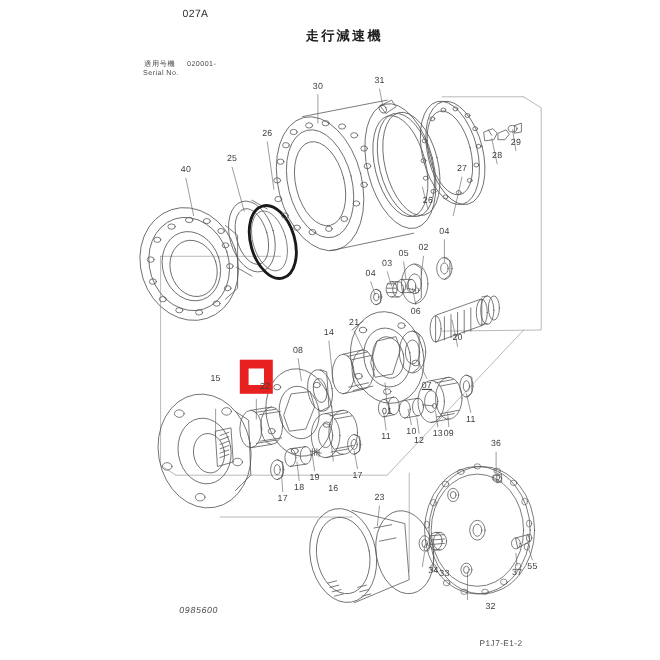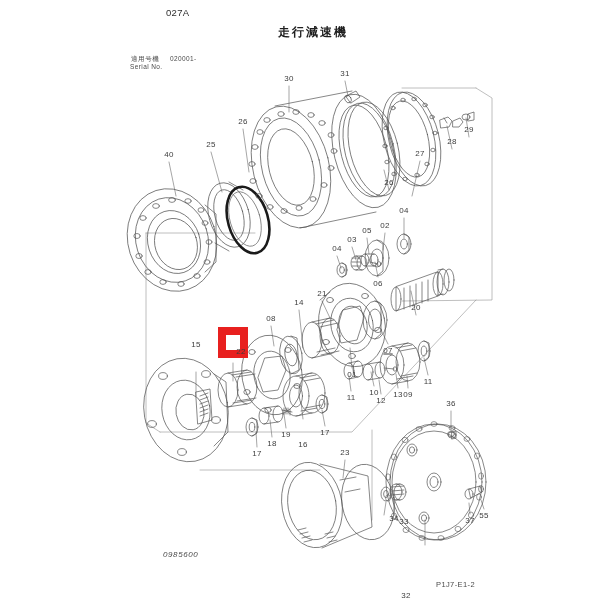--- a/index.html
+++ b/index.html
@@ -516,20 +516,20 @@
       <span class="ref" style="left: 303px; top: 425px; margin-top: 19px;">16</span>
       <span class="ref" style="left: 325px; top: 432px;">17</span>
       <span class="ref" style="left: 286px; top: 434px;">19</span>
       <span class="ref" style="left: 272px; top: 443px;">18</span>
       <span class="ref" style="left: 257px; top: 453px;">17</span>
       <span class="ref" style="left: 345px; top: 452px;">23</span>
       <span class="ref" style="left: 404px; top: 521px; text-align: right;">33</span>
       <span class="ref" style="left: 394px; top: 518px;">34</span>
       <span class="ref" style="left: 470px; top: 520px;">37</span>
       <span class="ref" style="left: 484px; top: 515px;">55</span>
-      <span class="ref" style="left: 406px; top: 551px; margin-top: 44px;">32</span>
+      <span class="ref" style="left: 446px; top: 551px;">32</span>
     </div>
 
   <div id="highlight-box" style="left: 218px; top: 327px; width: 30px; height: 31px; border-color: rgb(232, 32, 31);">
     <span class="ref">22</span>
   </div>
 
 </div>
 
 </body></html>

